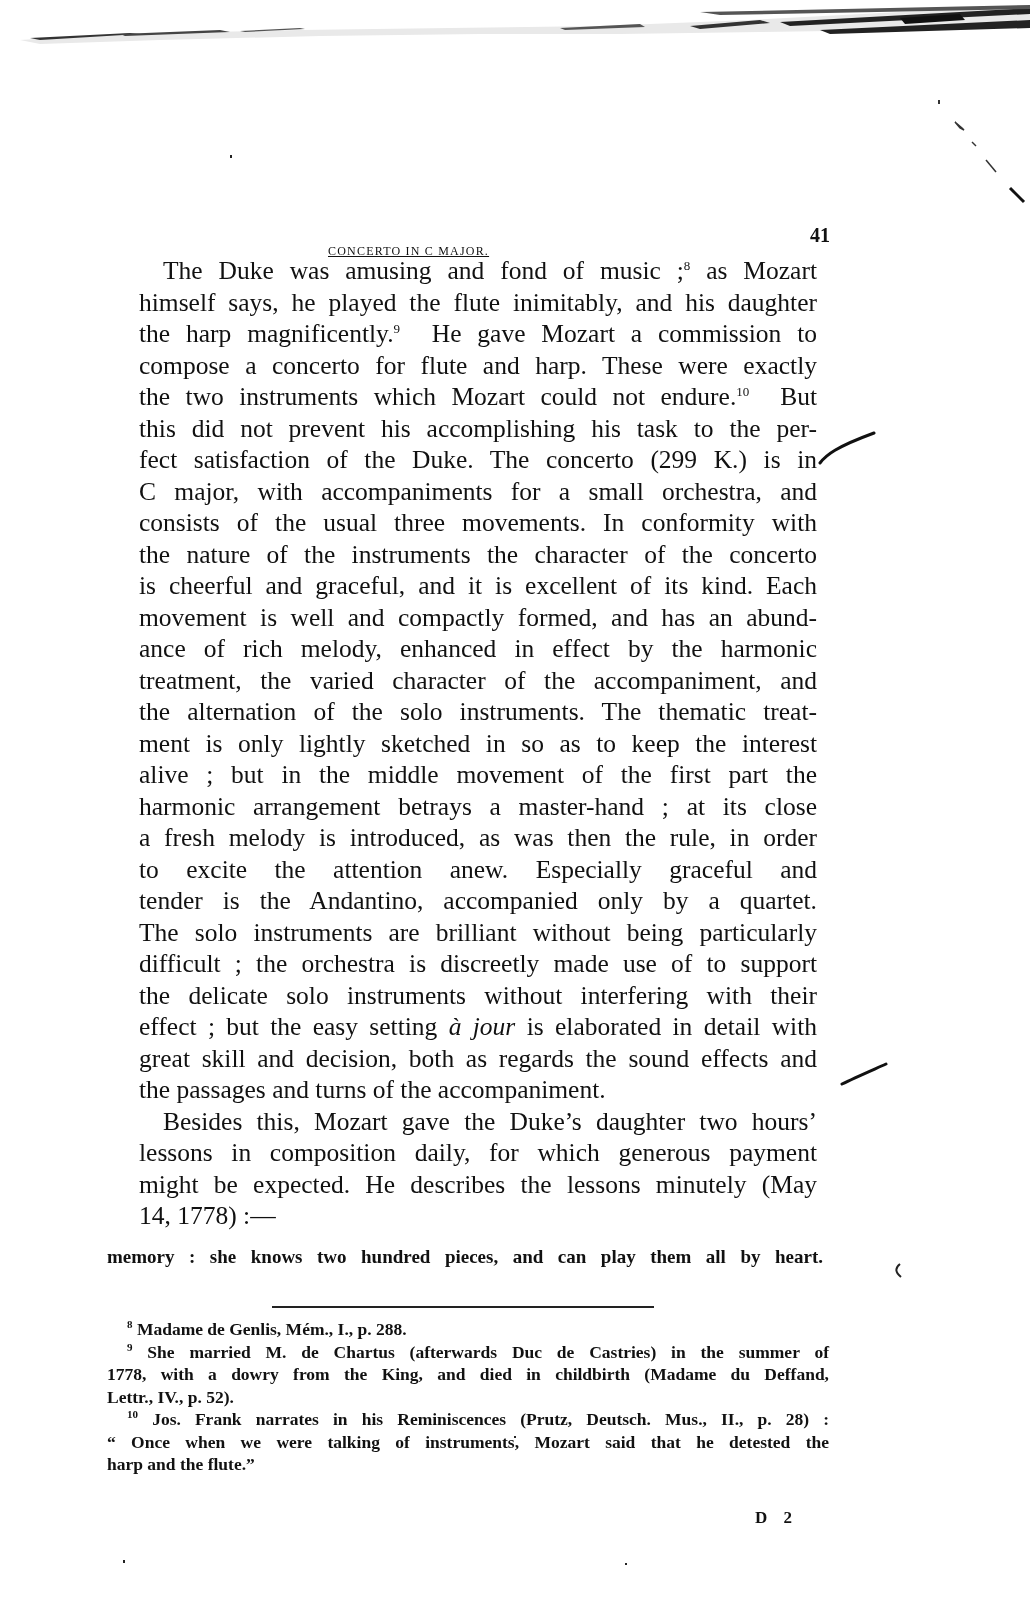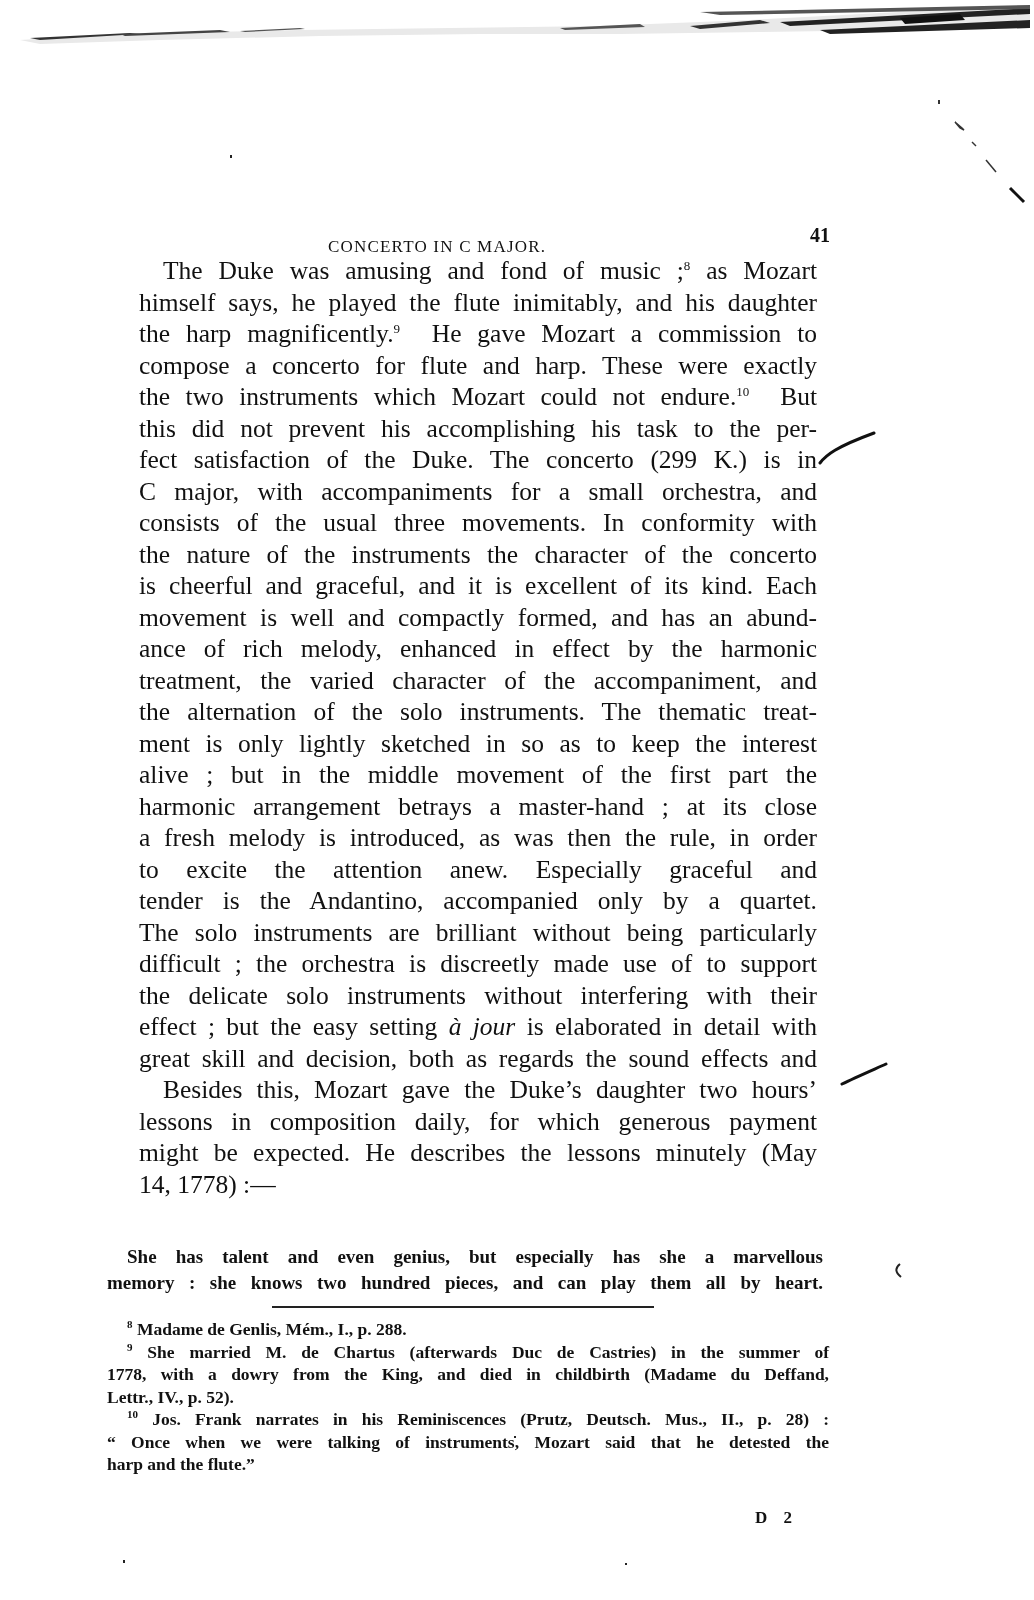--- a/index.html
+++ b/index.html
@@ -28,24 +28,25 @@
     .running-head {
       position: absolute;
       left: 300px;
       top: 228px;
       width: 530px;
       height: 28px;
     }
     .running-title {
       position: absolute;
       left: 28px;
-      top: 9px;
-      font-size: 17px;
+      top: 16px;
+      font-size: 12px;
       letter-spacing: 1.2px;
       font-weight: normal;
+      text-decoration: underline;
     }
     .page-number {
       position: absolute;
       right: 0;
       top: -4px;
       font-size: 20px;
       font-weight: bold;
     }
     .body-text {
       position: absolute;
@@ -186,29 +187,29 @@
   <span class="line">alive ; but in the middle movement of the first part the</span>
   <span class="line">harmonic arrangement betrays a master-hand ; at its close</span>
   <span class="line">a fresh melody is introduced, as was then the rule, in order</span>
   <span class="line">to excite the attention anew.  Especially graceful and</span>
   <span class="line">tender is the Andantino, accompanied only by a quartet.</span>
   <span class="line">The solo instruments are brilliant without being particularly</span>
   <span class="line">difficult ; the orchestra is discreetly made use of to support</span>
   <span class="line">the delicate solo instruments without interfering with their</span>
   <span class="line"><span class="seg">effect ; but the easy setting </span><i>à jour</i><span class="seg"> is elaborated in detail with</span></span>
   <span class="line">great skill and decision, both as regards the sound effects and</span>
+  <span class="line last">the passages and turns of the accompaniment.</span>
 
   <span class="line indent">Besides this, Mozart gave the Duke’s daughter two hours’</span>
   <span class="line">lessons in composition daily, for which generous payment</span>
   <span class="line">might be expected.  He describes the lessons minutely (May</span>
   <span class="line last">14, 1778) :—</span>
 </div>
 
 <div class="quote">
-  <span class="qline indent">She has talent and even genius, but especially has she a marvellous</span>
   <span class="qline">memory : she knows two hundred pieces, and can play them all by heart.</span>
 </div>
 
 <div class="rule"></div>
 
 <div class="footnotes">
   <span class="fline indent last"><sup>8</sup> <span>Madame de Genlis, Mém., I., p. 288.</span></span>
   <span class="fline indent"><sup>9</sup> <span>She married M. de Chartus (afterwards Duc de Castries) in the summer of</span></span>
   <span class="fline">1778, with a dowry from the King, and died in childbirth (Madame du Deffand,</span>
   <span class="fline last">Lettr., IV., p. 52).</span>

